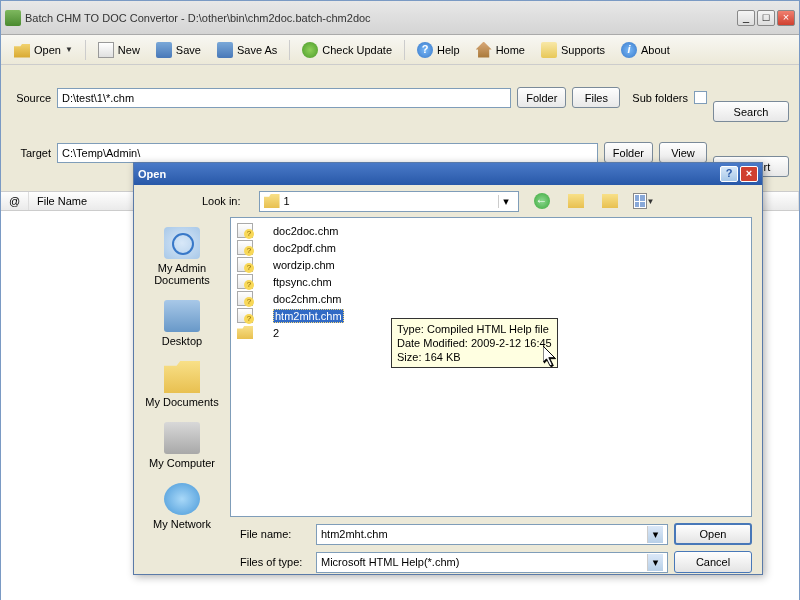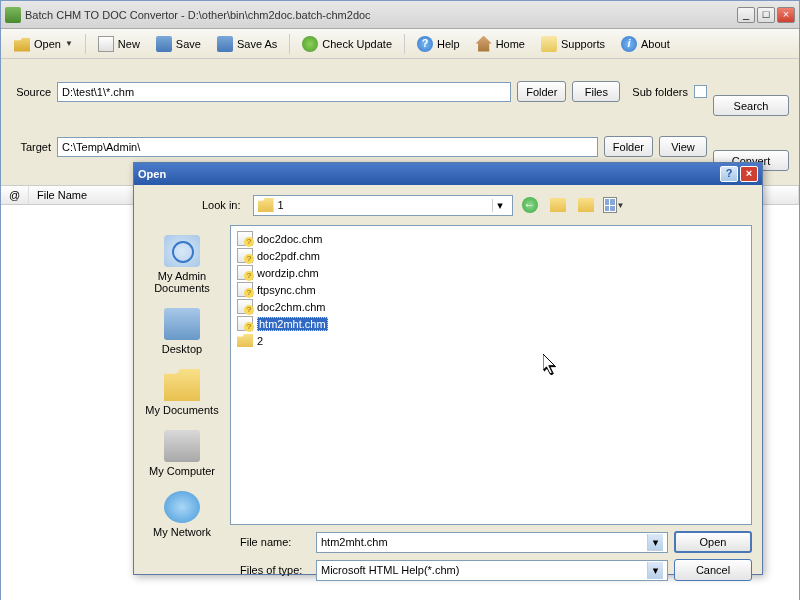--- a/index.html
+++ b/index.html
@@ -1,20 +1,20 @@
 <!DOCTYPE html>
 <html><head>
 <meta charset="utf-8">
 <style>
 * { box-sizing: border-box; margin: 0; padding: 0; font-family: Tahoma, sans-serif; font-size: 11px; }
 body { background: #fff; width: 800px; height: 600px; position: relative; overflow: hidden; }
 
 
 .main-window { width: 800px; height: 600px; border: 1px solid #7a9ac4; background: #ece9d8; }
-.titlebar { height: 28px; background: linear-gradient(#e8e8e8, #d4d4d4); border-bottom: 1px solid #aaa; display: flex; align-items: center; padding: 0 4px; }
+.titlebar { height: 34px; background: linear-gradient(#e8e8e8, #d4d4d4); border-bottom: 1px solid #aaa; display: flex; align-items: center; padding: 0 4px; }
 .titlebar-icon { width: 16px; height: 16px; background: linear-gradient(#7eb85f, #4a8a2f); border-radius: 2px; margin-right: 4px; }
 .titlebar-text { flex: 1; color: #333; font-weight: normal; }
 .titlebar-buttons { display: flex; gap: 2px; }
 .tb-btn { width: 18px; height: 16px; border: 1px solid #888; background: linear-gradient(#f5f5f5,#ddd); text-align: center; line-height: 13px; cursor: pointer; border-radius: 2px; }
 .tb-btn.close { background: linear-gradient(#f08070,#d04030); color: #fff; }
 
 .toolbar { height: 30px; background: linear-gradient(#f8f7f3, #ece9d8); border-bottom: 1px solid #ccc; display: flex; align-items: center; padding: 0 6px; gap: 2px; }
 .tool-btn { display: flex; align-items: center; gap: 4px; padding: 3px 6px; cursor: pointer; border: 1px solid transparent; border-radius: 2px; }
 .tool-icon { width: 16px; height: 16px; display: inline-block; }
 .tool-sep { width: 1px; height: 20px; background: #ccc; margin: 0 3px; }
@@ -42,21 +42,21 @@
 .list-col { padding: 3px 8px; border-right: 1px solid #ddd; }
 .list-body { background: #fff; height: 440px; }
 
 
 .dialog { position: absolute; left: 133px; top: 162px; width: 630px; height: 413px; border: 1px solid #5a7aa8; background: #ece9d8; box-shadow: 2px 2px 8px rgba(0,0,0,0.3); }
 .dialog-titlebar { height: 22px; background: linear-gradient(#4a7ac8, #2858a8); display: flex; align-items: center; padding: 0 4px; color: #fff; font-weight: bold; }
 .dialog-titlebar-text { flex: 1; }
 .dialog-tb-btn { width: 18px; height: 16px; border: 1px solid #fff; background: #d04030; text-align: center; line-height: 13px; cursor: pointer; border-radius: 2px; margin-left: 2px; color:#fff; }
 .dialog-tb-btn.help { background: linear-gradient(#d8e8f8,#a8c8e8); color: #2858a8; }
 
-.dialog-toolbar { height: 40px; display: flex; align-items: center; padding: 1px 8px; gap: 6px; }
+.dialog-toolbar { height: 32px; display: flex; align-items: center; padding: 1px 8px; gap: 12px; }
 .lookin-label { margin-left: 60px; margin-right: 6px; }
 .lookin-select { width: 260px; height: 21px; border: 1px solid #7f9db9; background: #fff; display: flex; align-items: center; padding: 0 4px; }
 .lookin-select .folder-ic { width: 16px; height: 14px; background: linear-gradient(#f8e088,#e8c050); clip-path: polygon(0 20%, 35% 20%, 45% 0, 100% 0, 100% 100%, 0 100%); margin-right: 4px; }
 .lookin-dd { width: 16px; text-align: center; border-left: 1px solid #ccc; margin-left: auto; }
 .dlg-icon-btn { width: 22px; height: 22px; cursor: pointer; display: flex; align-items: center; justify-content: center; }
 .i-back { width: 16px; height: 16px; background: radial-gradient(#8ed890,#3aa83a); border-radius: 50%; position: relative; }
 .i-back::after { content: "←"; color: #fff; position: absolute; left: 2px; top: -1px; font-size: 12px; }
 .i-up { width: 16px; height: 14px; background: linear-gradient(#f8e088,#e8c050); position: relative; }
 .i-newf { width: 16px; height: 14px; background: linear-gradient(#f8e088,#e8c050); }
 .i-views { width: 18px; height: 16px; border: 1px solid #888; background: #fff; display: grid; grid-template-columns: 1fr 1fr; grid-template-rows: 1fr 1fr; gap: 1px; padding: 1px; }
@@ -67,21 +67,21 @@
 .place { width: 84px; text-align: center; cursor: pointer; padding: 4px 0; }
 .place-icon { width: 36px; height: 32px; margin: 0 auto 3px; }
 .pi-recent { background: radial-gradient(#d8e8f8,#a8c8e8); border-radius: 4px; position: relative; }
 .pi-recent::after { content:""; position:absolute; width:18px; height:18px; border:2px solid #3878c8; border-radius:50%; left:8px; top:6px; }
 .pi-desktop { background: linear-gradient(#a8c8e8,#6898c8); border-radius: 3px; }
 .pi-mydocs { background: linear-gradient(#f8e088,#e8c050); clip-path: polygon(0 15%, 35% 15%, 45% 0, 100% 0, 100% 100%, 0 100%); }
 .pi-mycomp { background: linear-gradient(#d8d8d8,#a8a8a8); border-radius: 3px; }
 .pi-network { background: radial-gradient(#a8d8f8,#4898d8); border-radius: 50%; }
 
 .file-pane { flex: 1; background: #fff; border: 1px solid #7f9db9; margin-right: 10px; padding: 4px; position: relative; }
-.file-item { display: flex; align-items: center; gap: 4px; height: 17px; padding: 0 2px; cursor: pointer; }
+.file-item { display: flex; align-items: center; gap: 20px; height: 17px; padding: 0 2px; cursor: pointer; }
 .file-item.selected span.fname { background: #316ac5; color: #fff; border: 1px dotted #f8d878; padding: 0 1px; }
 .file-icon { width: 16px; height: 15px; background: linear-gradient(#fff,#e8e8e8); border: 1px solid #aaa; position: relative; }
 .file-icon::after { content:"?"; position:absolute; right:-2px; bottom:-2px; width:10px; height:10px; background:#f8d858; border-radius:50%; font-size:8px; text-align:center; line-height:10px; color:#886600; }
 .folder-icon { width: 16px; height: 13px; background: linear-gradient(#f8e088,#e8c050); clip-path: polygon(0 20%, 35% 20%, 45% 0, 100% 0, 100% 100%, 0 100%); }
 
 .tooltip { position: absolute; left: 160px; top: 100px; background: #ffffe1; border: 1px solid #333; padding: 3px 5px; line-height: 14px; z-index: 10; }
 
 .dialog-bottom { padding: 6px 10px 10px 106px; }
 .dlg-row { display: flex; align-items: center; gap: 6px; margin-bottom: 6px; }
 .dlg-row label { width: 70px; }
@@ -258,20 +258,25 @@
         </div>
         <div class="file-item selected">
           <span class="file-icon"></span>
           <span class="fname">htm2mht.chm</span>
         </div>
         <div class="file-item">
           <span class="folder-icon"></span>
           <span class="fname">2</span>
         </div>
 
+    <div class="tooltip">
+        <div>Type: Compiled HTML Help file</div>
+        <div>Date Modified: 2009-2-12 16:45</div>
+        <div>Size: 164 KB</div>
+      </div>
         <div class="cursor">
         <svg viewBox="0 0 12 18">
             <path d="M0 0 L0 14 L3 11 L6 17 L8 16 L5 10 L10 10 Z" fill="#fff" stroke="#000" stroke-width="0.8"></path>
           </svg>
       </div>
       </div>
   </div>
 
   <div class="dialog-bottom">
     <div class="dlg-row">

